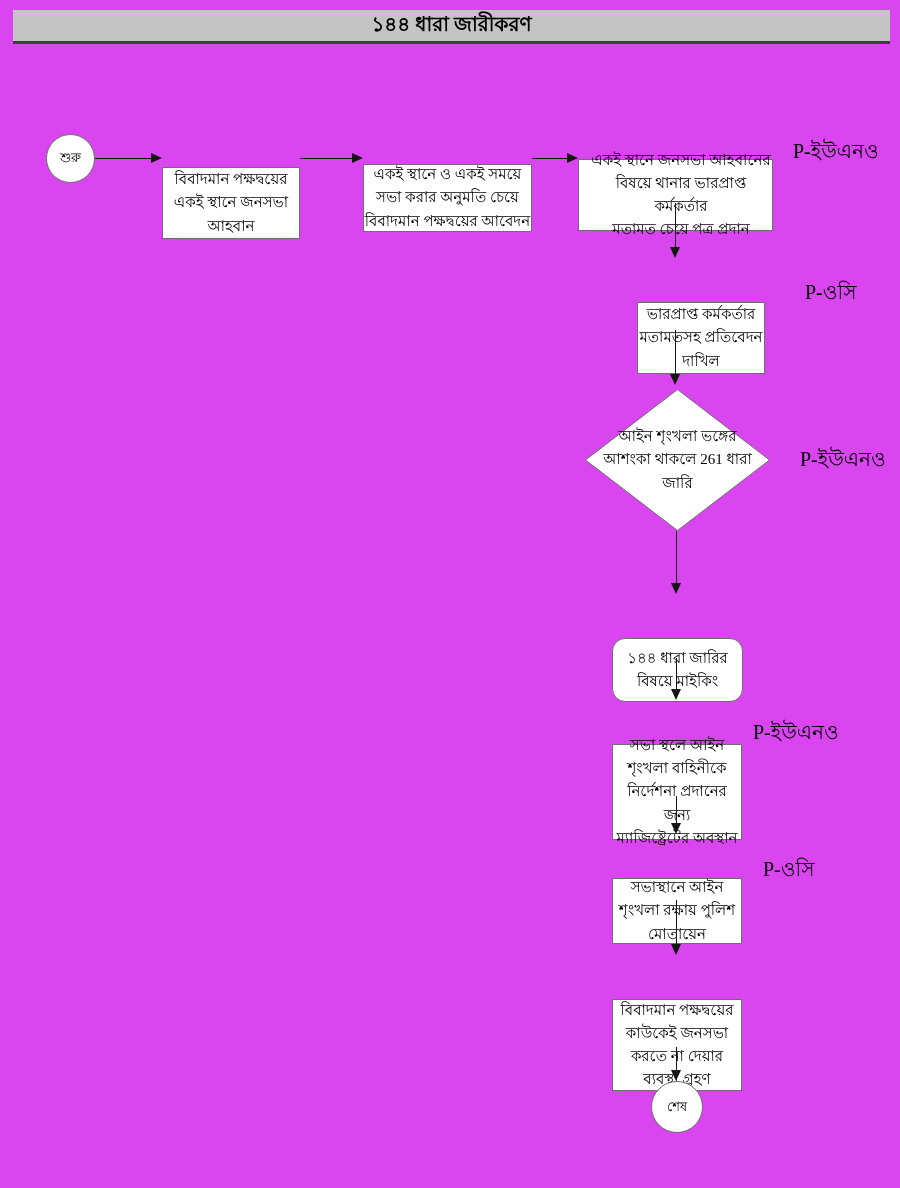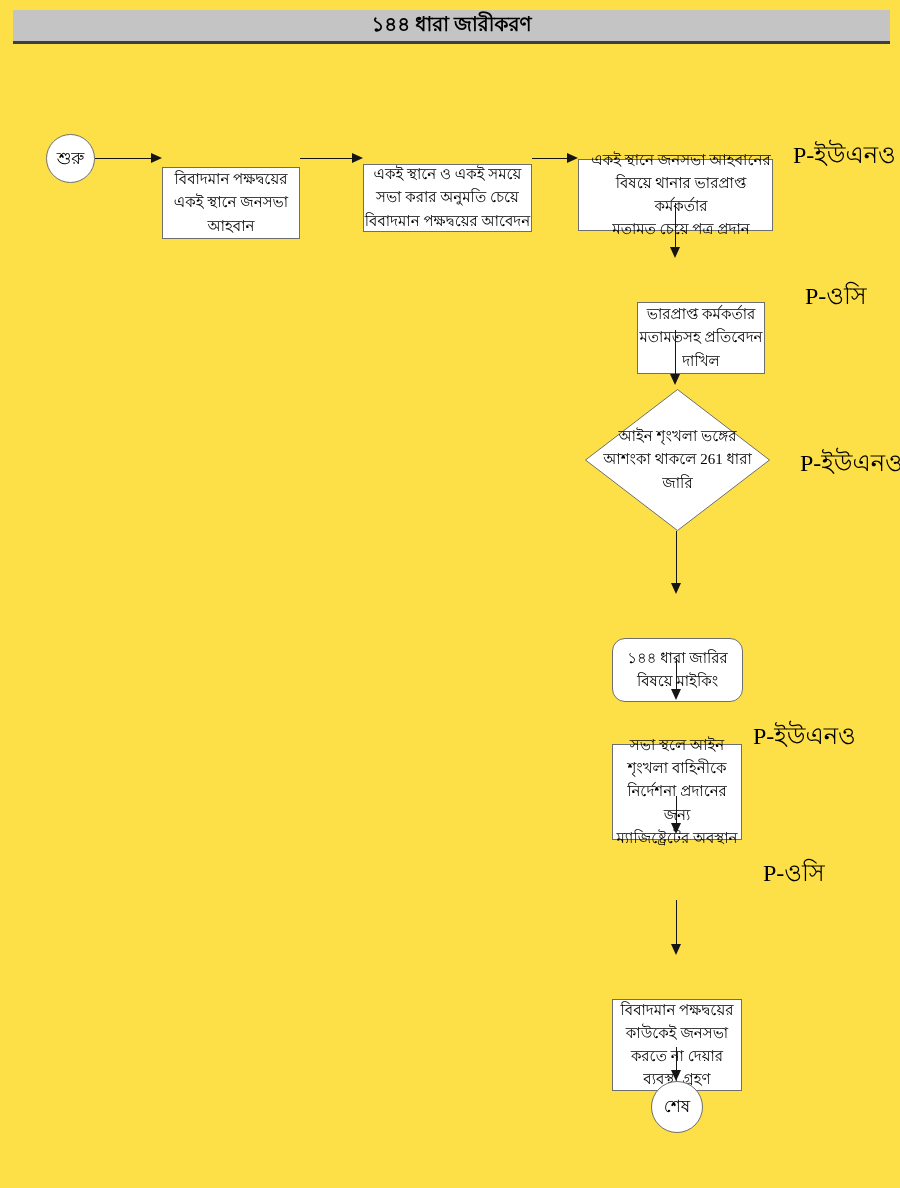--- a/index.html
+++ b/index.html
@@ -5,21 +5,21 @@
   * { margin: 0; padding: 0; box-sizing: border-box; }
   html, body { background: #ffffff; }
   body {
     font-family: "Liberation Serif", "DejaVu Serif", serif;
     color: #000000;
   }
   .canvas {
     position: relative;
     width: 900px;
     height: 1188px;
-    background: #fde047;
+    background: #d946ef;
     overflow: hidden;
   }
   
   .title-bar {
     position: absolute;
     left: 13px; top: 10px;
     width: 877px; height: 34px;
     background: #c4c4c4;
     border-bottom: 3px solid #3e3e3e;
     display: flex; align-items: center; justify-content: center;
@@ -36,36 +36,36 @@
     line-height: 1.55;
     white-space: pre-line;
     margin-top: 44px;
   }
   .terminal {
     position: absolute;
     background: #ffffff;
     border: 1px solid #6e6e6e;
     border-radius: 50%;
     display: flex; align-items: center; justify-content: center;
-    font-size: 17px;
+    font-size: 13px;
   }
   .diamond-wrap { position: absolute; }
   .diamond-wrap svg { display: block; }
   .diamond-label {
     position: absolute; left: 0; top: 0;
     width: 100%; height: 100%;
     display: flex; align-items: center; justify-content: center;
     text-align: center;
     font-size: 15px;
     line-height: 1.55;
     white-space: pre-line;
   }
   .actor-label {
     position: absolute;
-    font-size: 24px;
+    font-size: 20px;
     white-space: nowrap;
   }
   
   .harrow { position: absolute; height: 11px; }
   .harrow .line {
     position: absolute; left: 0; right: 10px; top: 5px;
     height: 1px; background: #151515;
   }
   .harrow .head {
     position: absolute; right: 0; top: 0;
@@ -163,20 +163,23 @@
 শৃংখলা বাহিনীকে
 নির্দেশনা প্রদানের জন্য
 ম্যাজিষ্ট্রেটের অবস্থান</div>
   <div class="actor-label" style="left:753px; top:717px;">P-ইউএনও</div>
 
   <div class="varrow" style="left:671px; top:796px; height:38px;">
     <div class="line"></div>
     <div class="head"></div>
   </div>
 
+  <div class="node-box" style="left:612px; top:834px; width:130px; height:66px;">সভাস্থানে আইন
+শৃংখলা রক্ষায় পুলিশ
+মোতায়েন</div>
   <div class="actor-label" style="left:763px; top:854px;">P-ওসি</div>
 
   <div class="varrow" style="left:671px; top:900px; height:55px;">
     <div class="line"></div>
     <div class="head"></div>
   </div>
 
   <div class="node-box" style="left:612px; top:955px; width:130px; height:92px;">বিবাদমান পক্ষদ্বয়ের
 কাউকেই জনসভা
 করতে না দেয়ার

